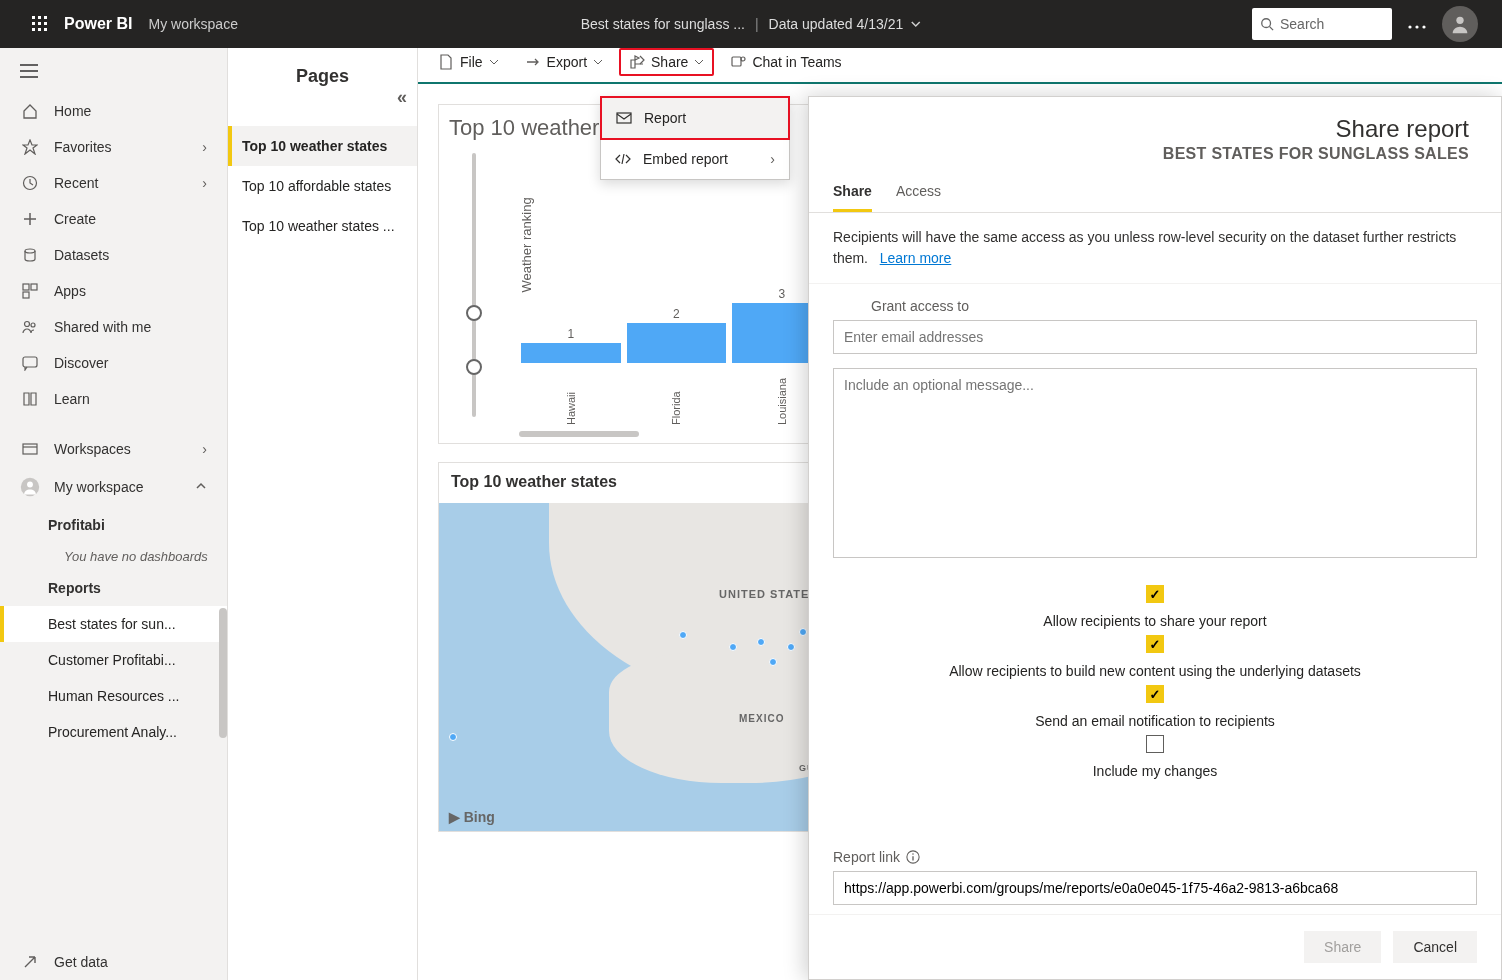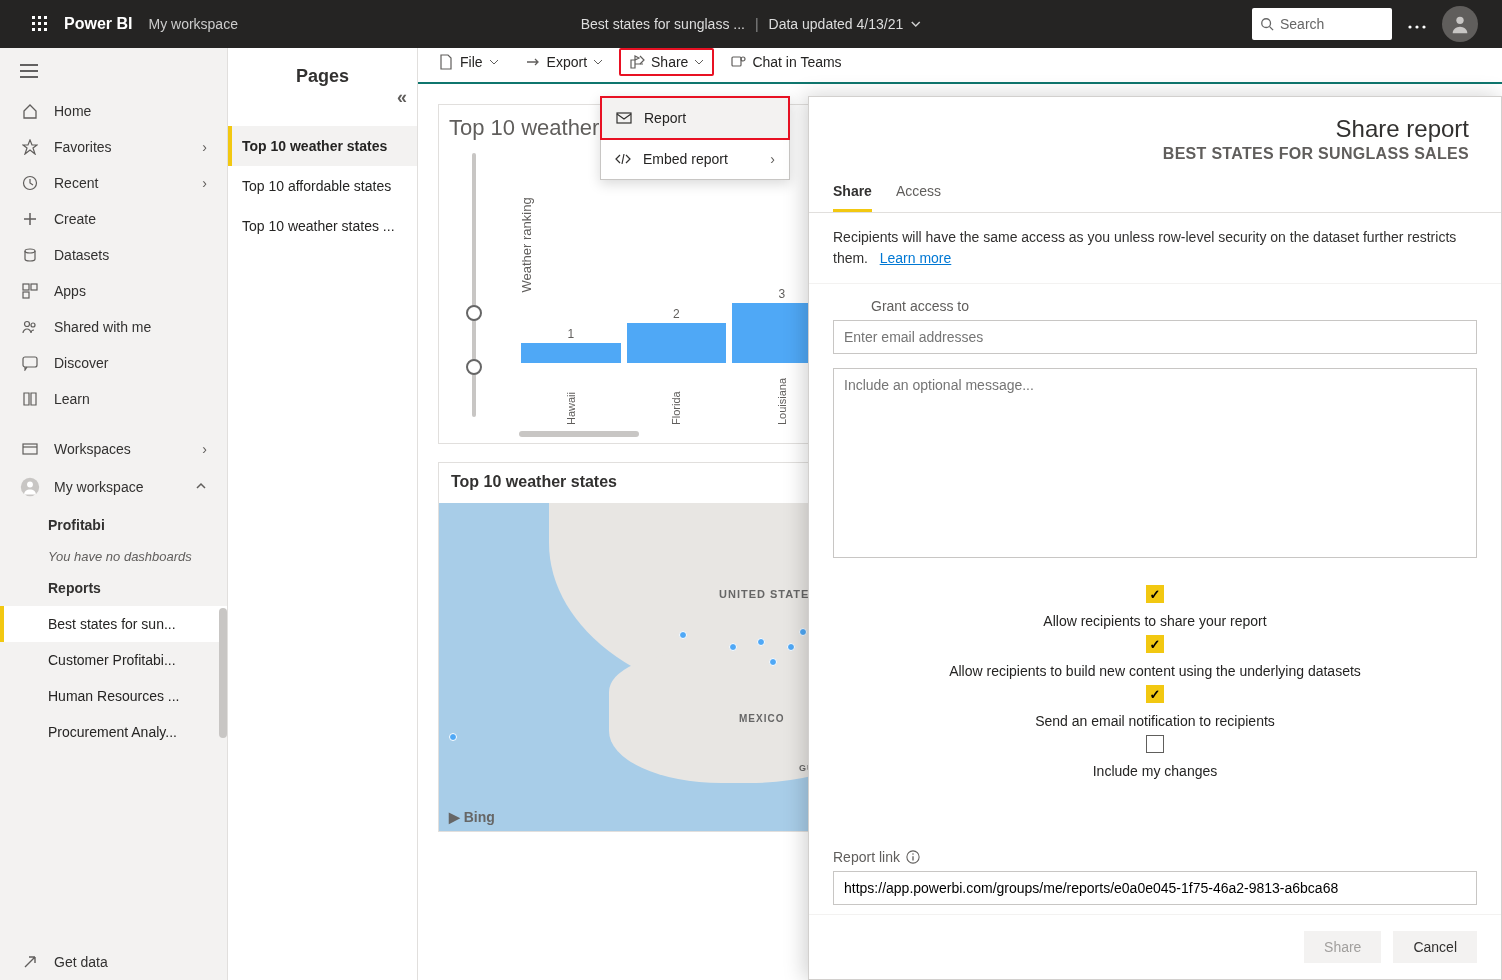--- a/index.html
+++ b/index.html
@@ -21,21 +21,21 @@
   
   .main { display: flex; height: calc(100% - 48px); }
   
   
   .leftnav { width: 228px; background: #f3f2f1; border-right: 1px solid #e1dfdd; display: flex; flex-direction: column; padding-top: 4px; }
   .hamburger { padding: 12px 20px; cursor: pointer; }
   .nav-item { display: flex; align-items: center; padding: 10px 20px; cursor: pointer; color: #323130; position: relative; }
   .nav-item .icon { width: 20px; margin-right: 14px; color: #605e5c; display:flex; align-items:center; justify-content:center; }
   .nav-item .chev { margin-left: auto; color: #605e5c; }
   .nav-subhead { padding: 10px 0 10px 48px; font-weight: 600; color: #323130; }
-  .nav-subitalic { padding: 6px 0 6px 48px; font-style: italic; color: #605e5c; font-size: 13px; }
+  .nav-subitalic { padding: 6px 0 6px 64px; font-style: italic; color: #605e5c; font-size: 13px; }
   .nav-sub-item { padding: 10px 0 10px 48px; cursor: pointer; white-space: nowrap; overflow: hidden; text-overflow: ellipsis; width: 100%; }
   .nav-sub-item.active { background: #fff; border-left: 4px solid #f2c811; padding-left: 44px; }
   .leftnav .spacer { flex: 1; }
   .scrollbar-thumb { position:absolute; right:0; top:560px; width:8px; height:130px; background:#c8c6c4; border-radius:4px; }
   
   
   .pages-pane { width: 190px; border-right: 1px solid #e1dfdd; background:#fff; }
   .pages-head { display:flex; align-items:center; padding: 18px 10px; font-size:18px; font-weight:600; color:#323130;flex-direction:column; }
   .pages-head .coll { margin-left:auto; color:#605e5c; cursor:pointer; }
   .page-item { padding: 12px 14px; font-size:14px; cursor:pointer; white-space:nowrap; overflow:hidden; text-overflow:ellipsis; }

